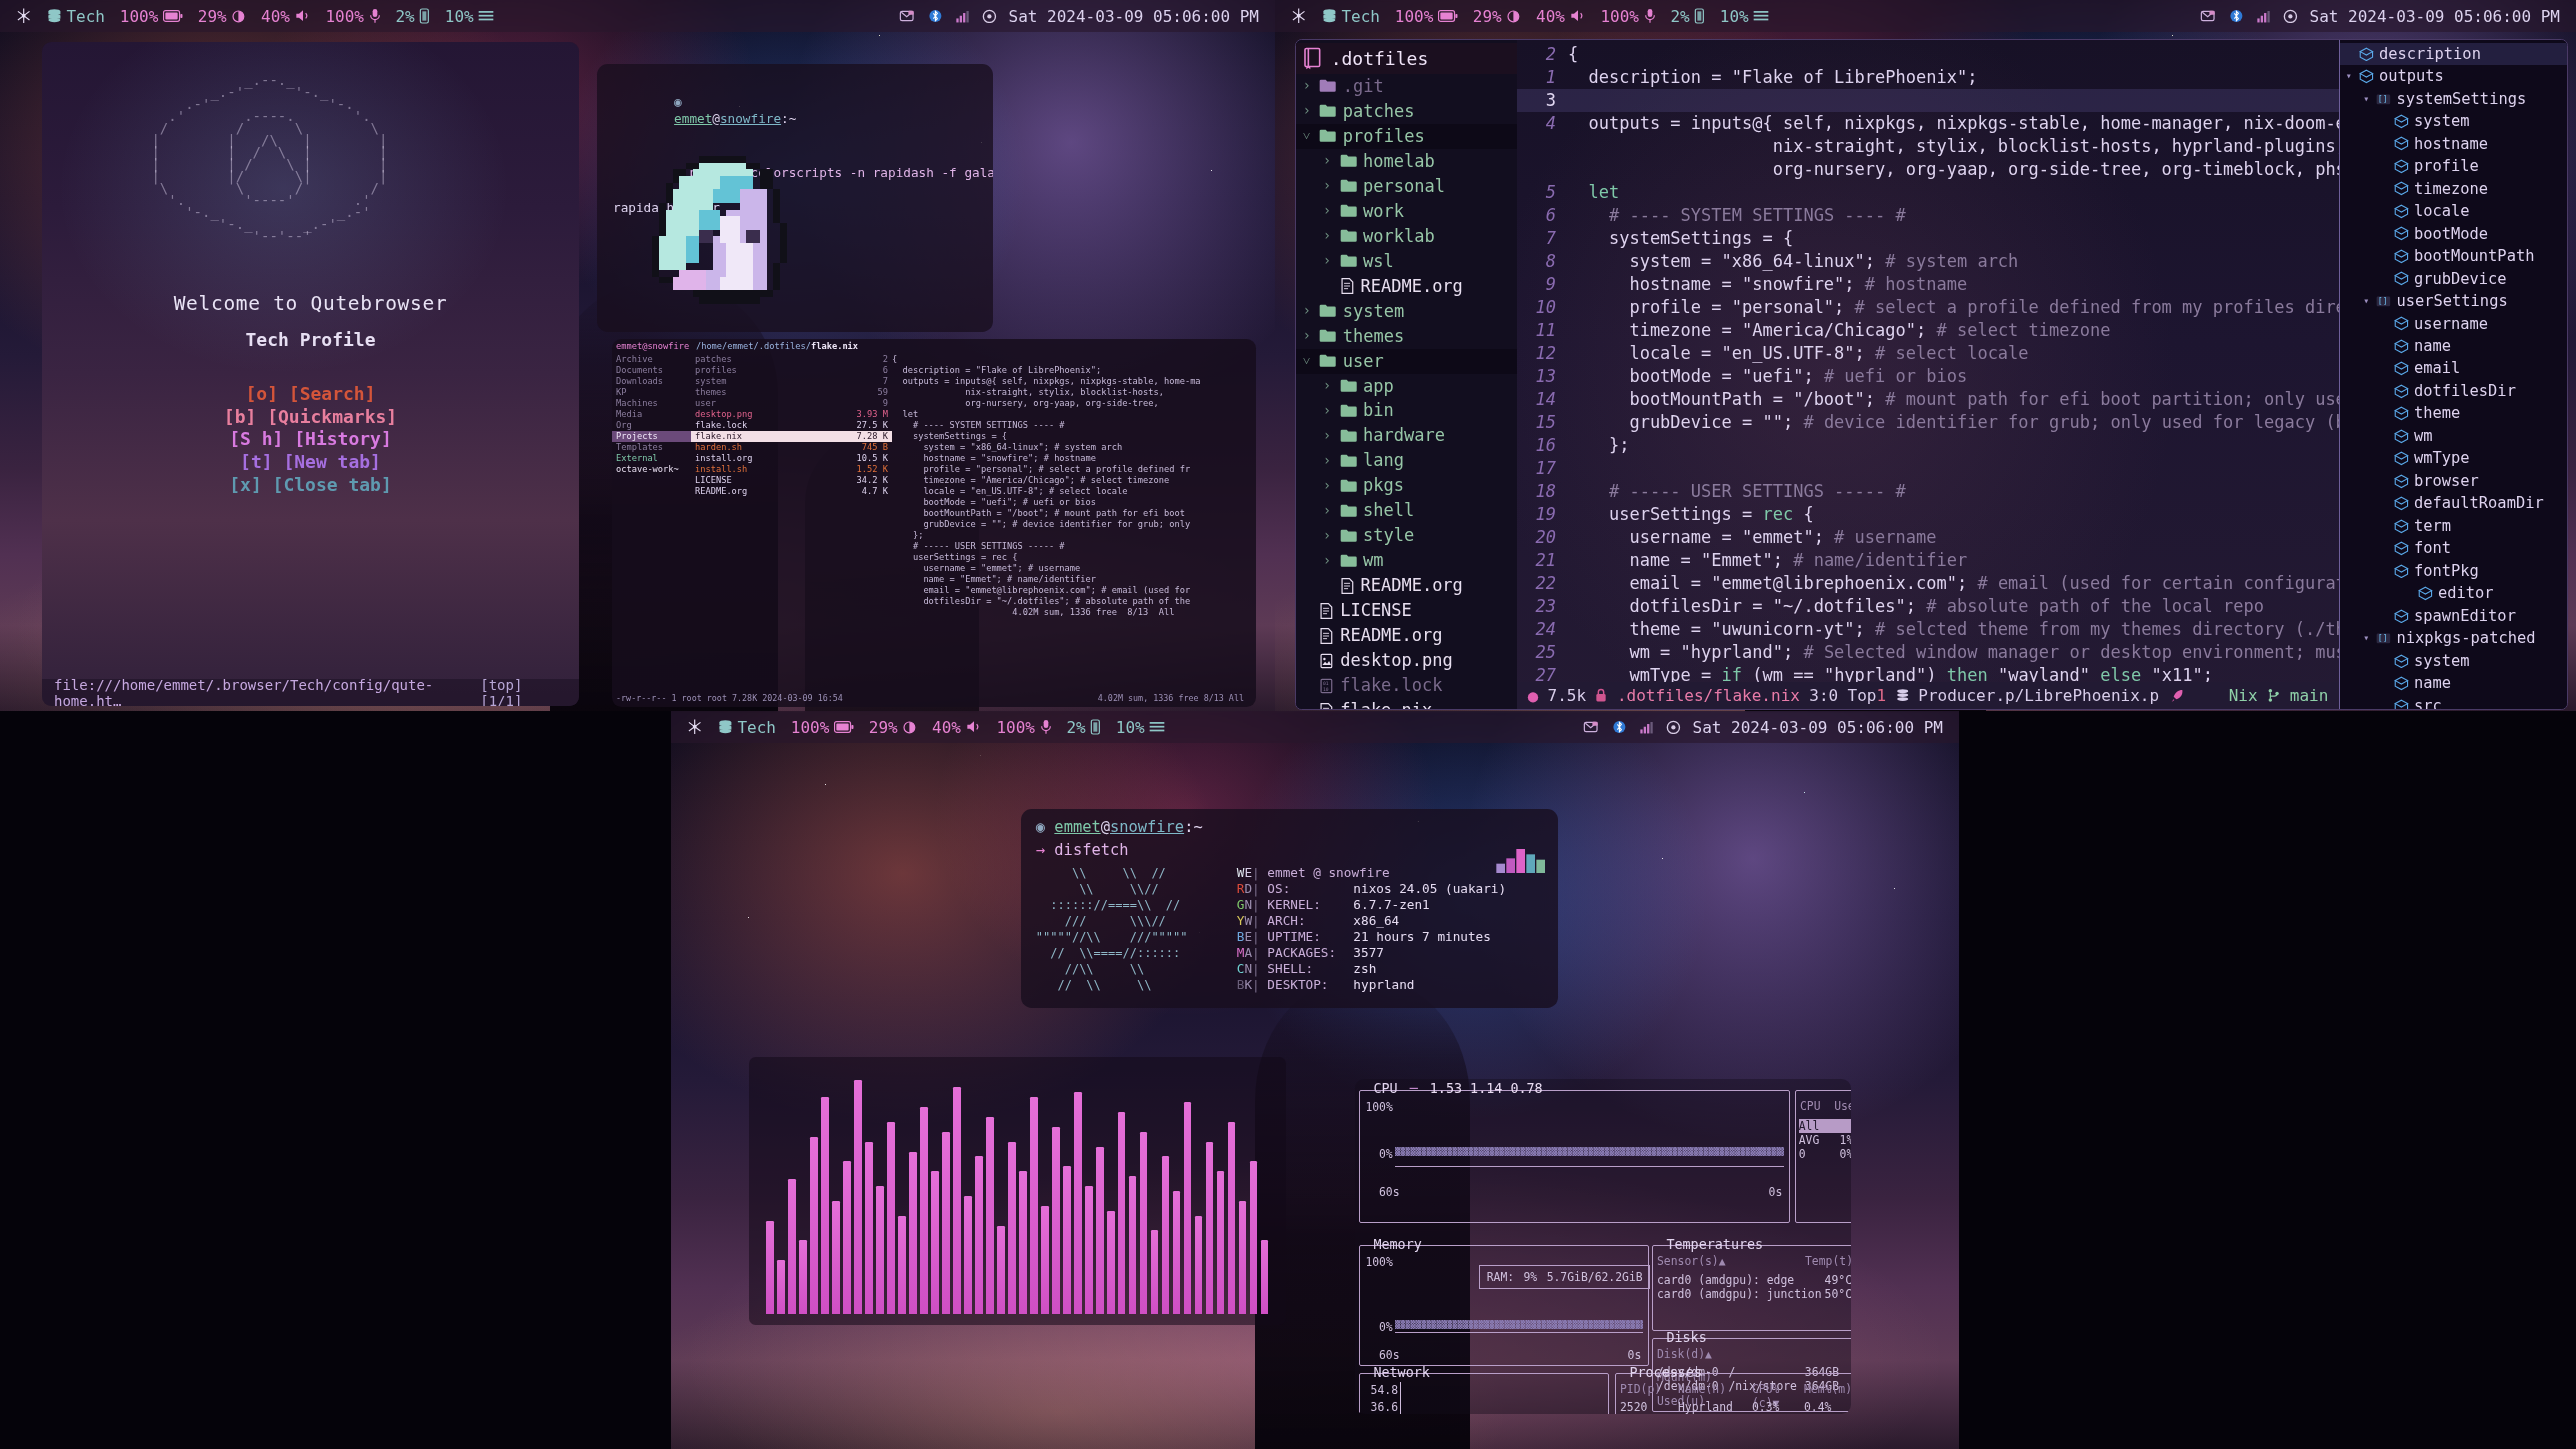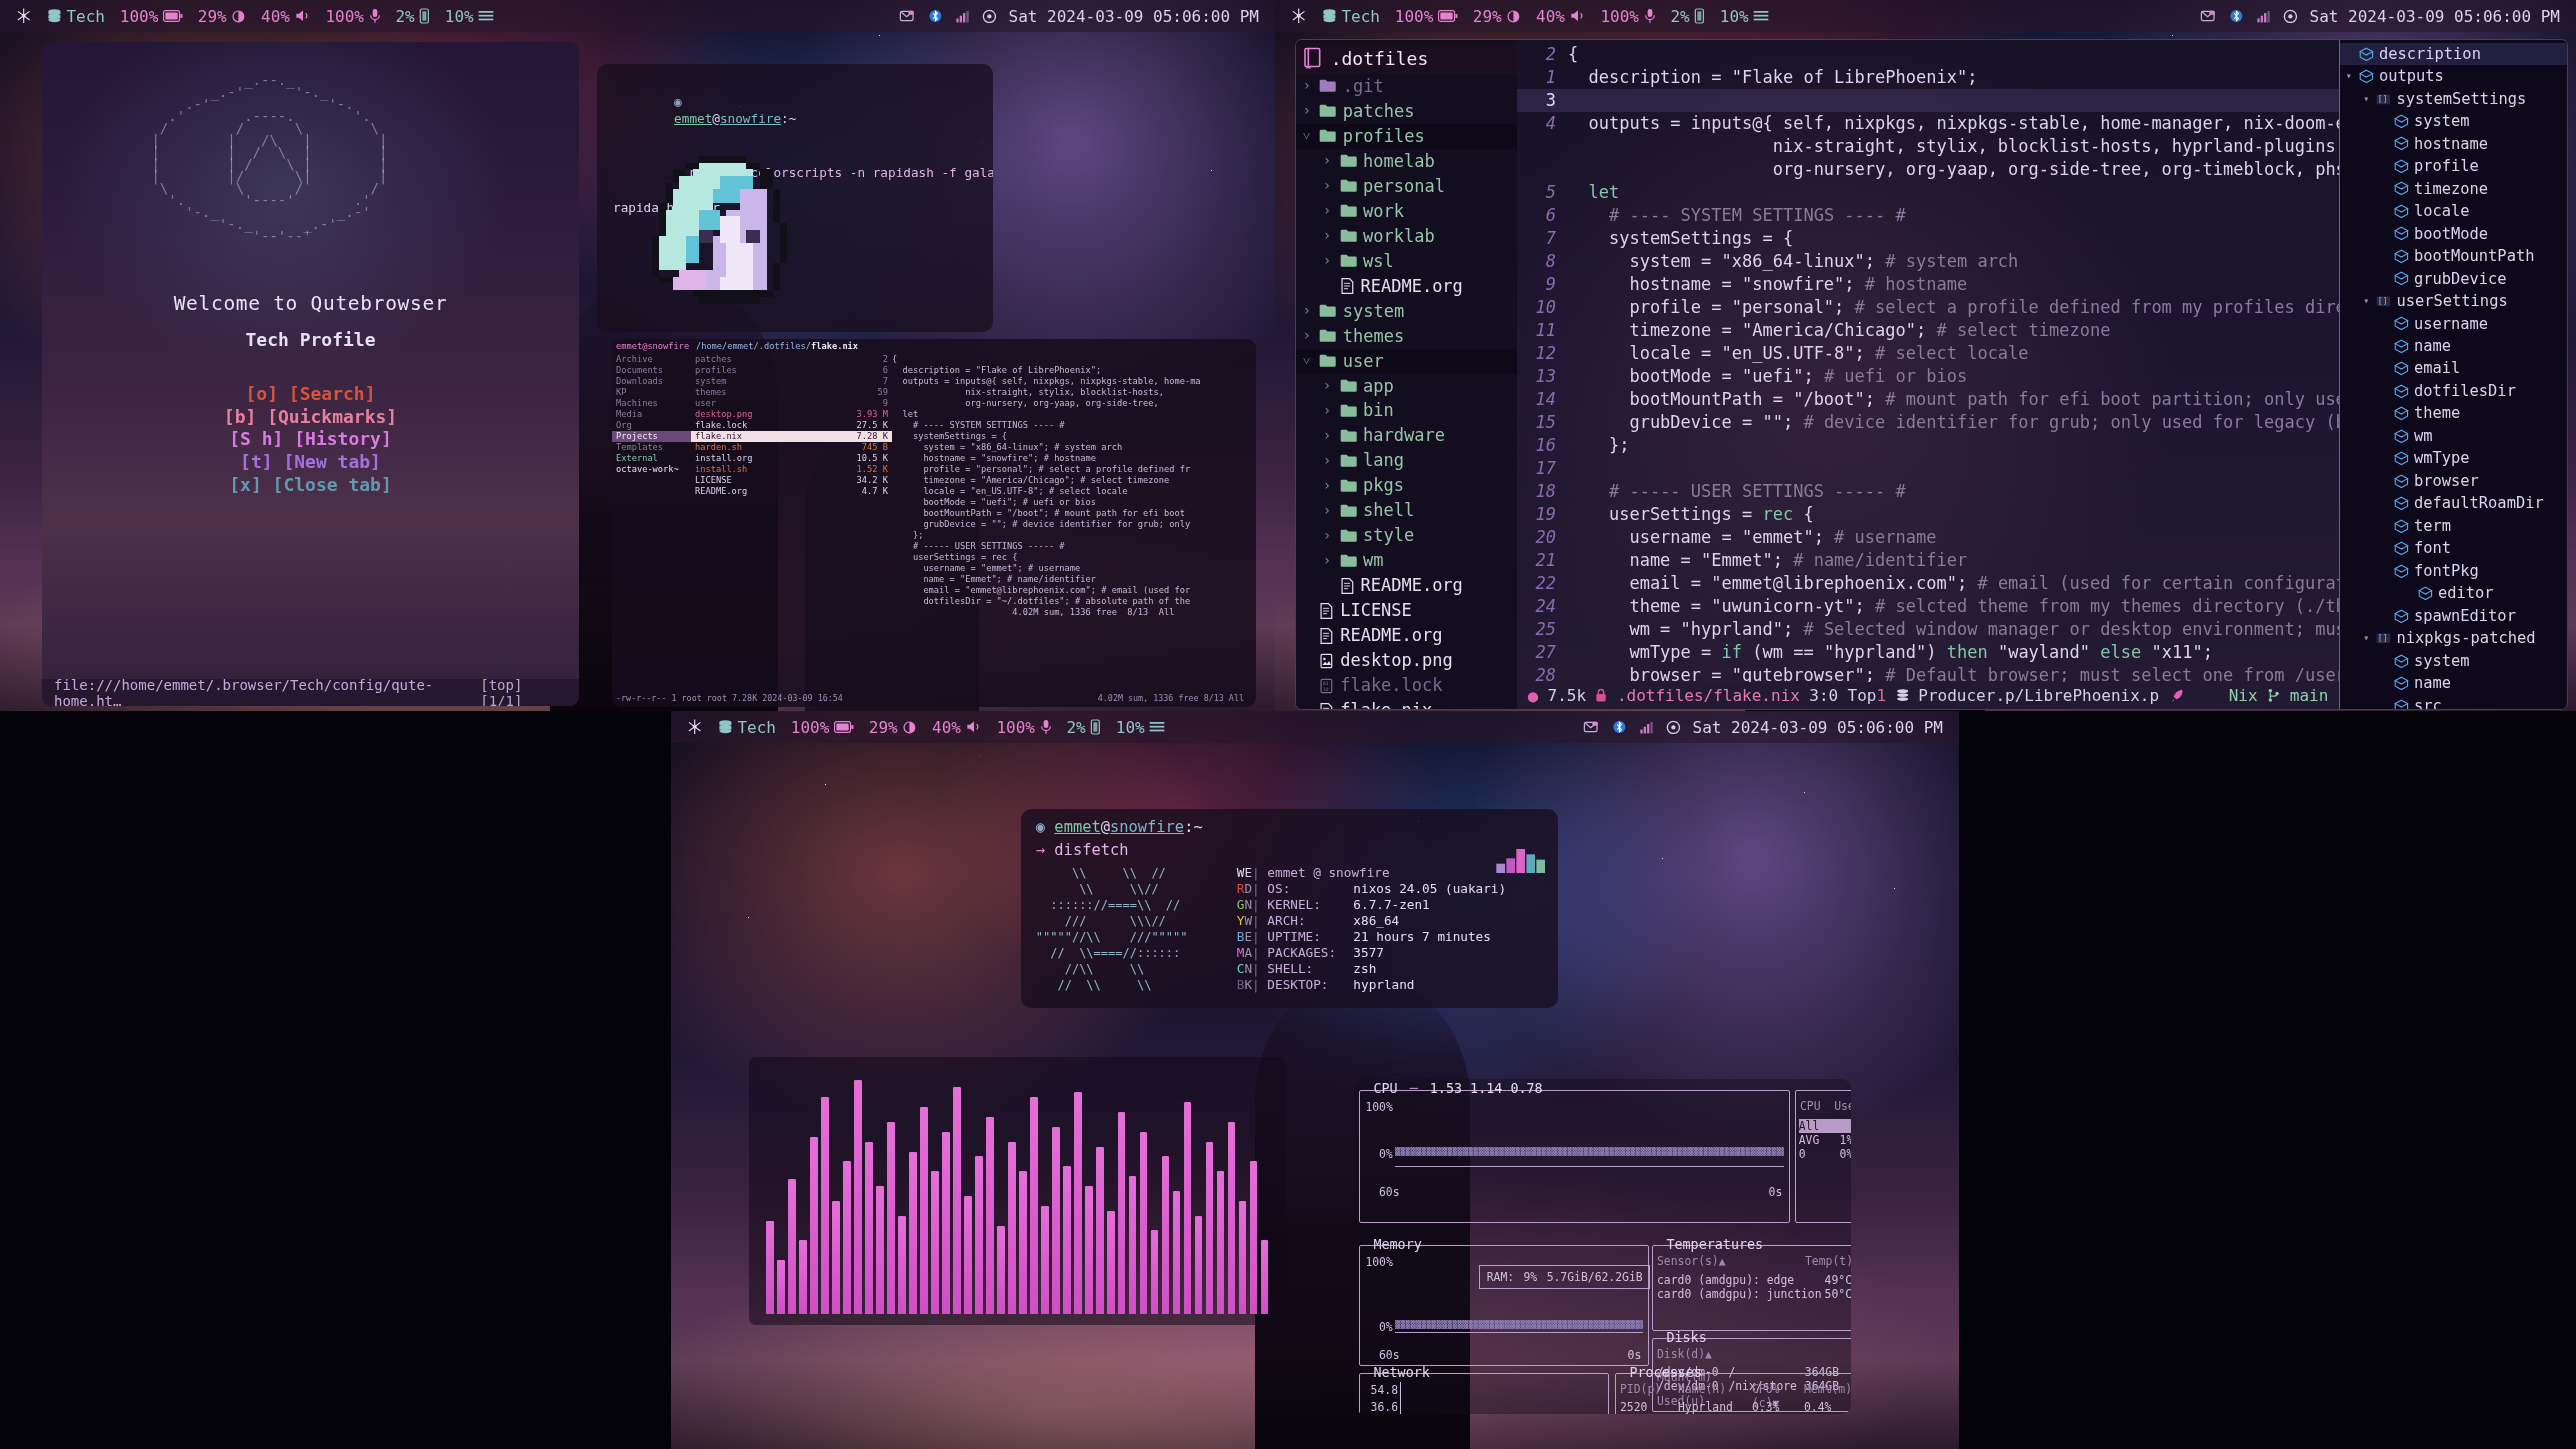--- a/index.html
+++ b/index.html
@@ -771,20 +771,21 @@
           <div class="cl"><span class="ln">13</span><span class="s-id">      bootMode = "uefi"; <span class="s-cmt"># uefi or bios</span></span></div>
           <div class="cl"><span class="ln">14</span><span class="s-id">      bootMountPath = "/boot"; <span class="s-cmt"># mount path for efi boot partition; only used for u$</span></span></div>
           <div class="cl"><span class="ln">15</span><span class="s-id">      grubDevice = ""; <span class="s-cmt"># device identifier for grub; only used for legacy (bios) bo$</span></span></div>
           <div class="cl"><span class="ln">16</span><span class="s-id">    };</span></div>
           <div class="cl"><span class="ln">17</span><span class="s-id"></span></div>
           <div class="cl"><span class="ln">18</span><span class="s-id">    <span class="s-cmt"># ----- USER SETTINGS ----- #</span></span></div>
           <div class="cl"><span class="ln">19</span><span class="s-id">    userSettings = <span class="s-kw">rec</span> {</span></div>
           <div class="cl"><span class="ln">20</span><span class="s-id">      username = "emmet"; <span class="s-cmt"># username</span></span></div>
           <div class="cl"><span class="ln">21</span><span class="s-id">      name = "Emmet"; <span class="s-cmt"># name/identifier</span></span></div>
           <div class="cl"><span class="ln">22</span><span class="s-id">      email = "emmet@librephoenix.com"; <span class="s-cmt"># email (used for certain configurations)</span></span></div>
+          <div class="cl"><span class="ln">23</span><span class="s-id">      dotfilesDir = "~/.dotfiles"; <span class="s-cmt"># absolute path of the local repo</span></span></div>
           <div class="cl"><span class="ln">24</span><span class="s-id">      theme = "uwunicorn-yt"; <span class="s-cmt"># selcted theme from my themes directory (./themes/)</span></span></div>
           <div class="cl"><span class="ln">25</span><span class="s-id">      wm = "hyprland"; <span class="s-cmt"># Selected window manager or desktop environment; must selec$</span></span></div>
           <div class="cl"><span class="ln">27</span><span class="s-id">      wmType = <span class="s-kw">if</span> (wm == "hyprland") <span class="s-kw">then</span> "wayland" <span class="s-kw">else</span> "x11";</span></div>
           <div class="cl"><span class="ln">28</span><span class="s-id">      browser = "qutebrowser"; <span class="s-cmt"># Default browser; must select one from /user/app/b$</span></span></div>
         </div>
       <div class="statusline">
         <span style="color:#e05fb0; font-size:17.4px;">●</span>
         <span>7.5k</span>
         <svg width="12" height="14.8" viewBox="0 0 18 22">
           <rect x="2" y="9" width="14" height="11" rx="2" fill="#d0558f"></rect>

